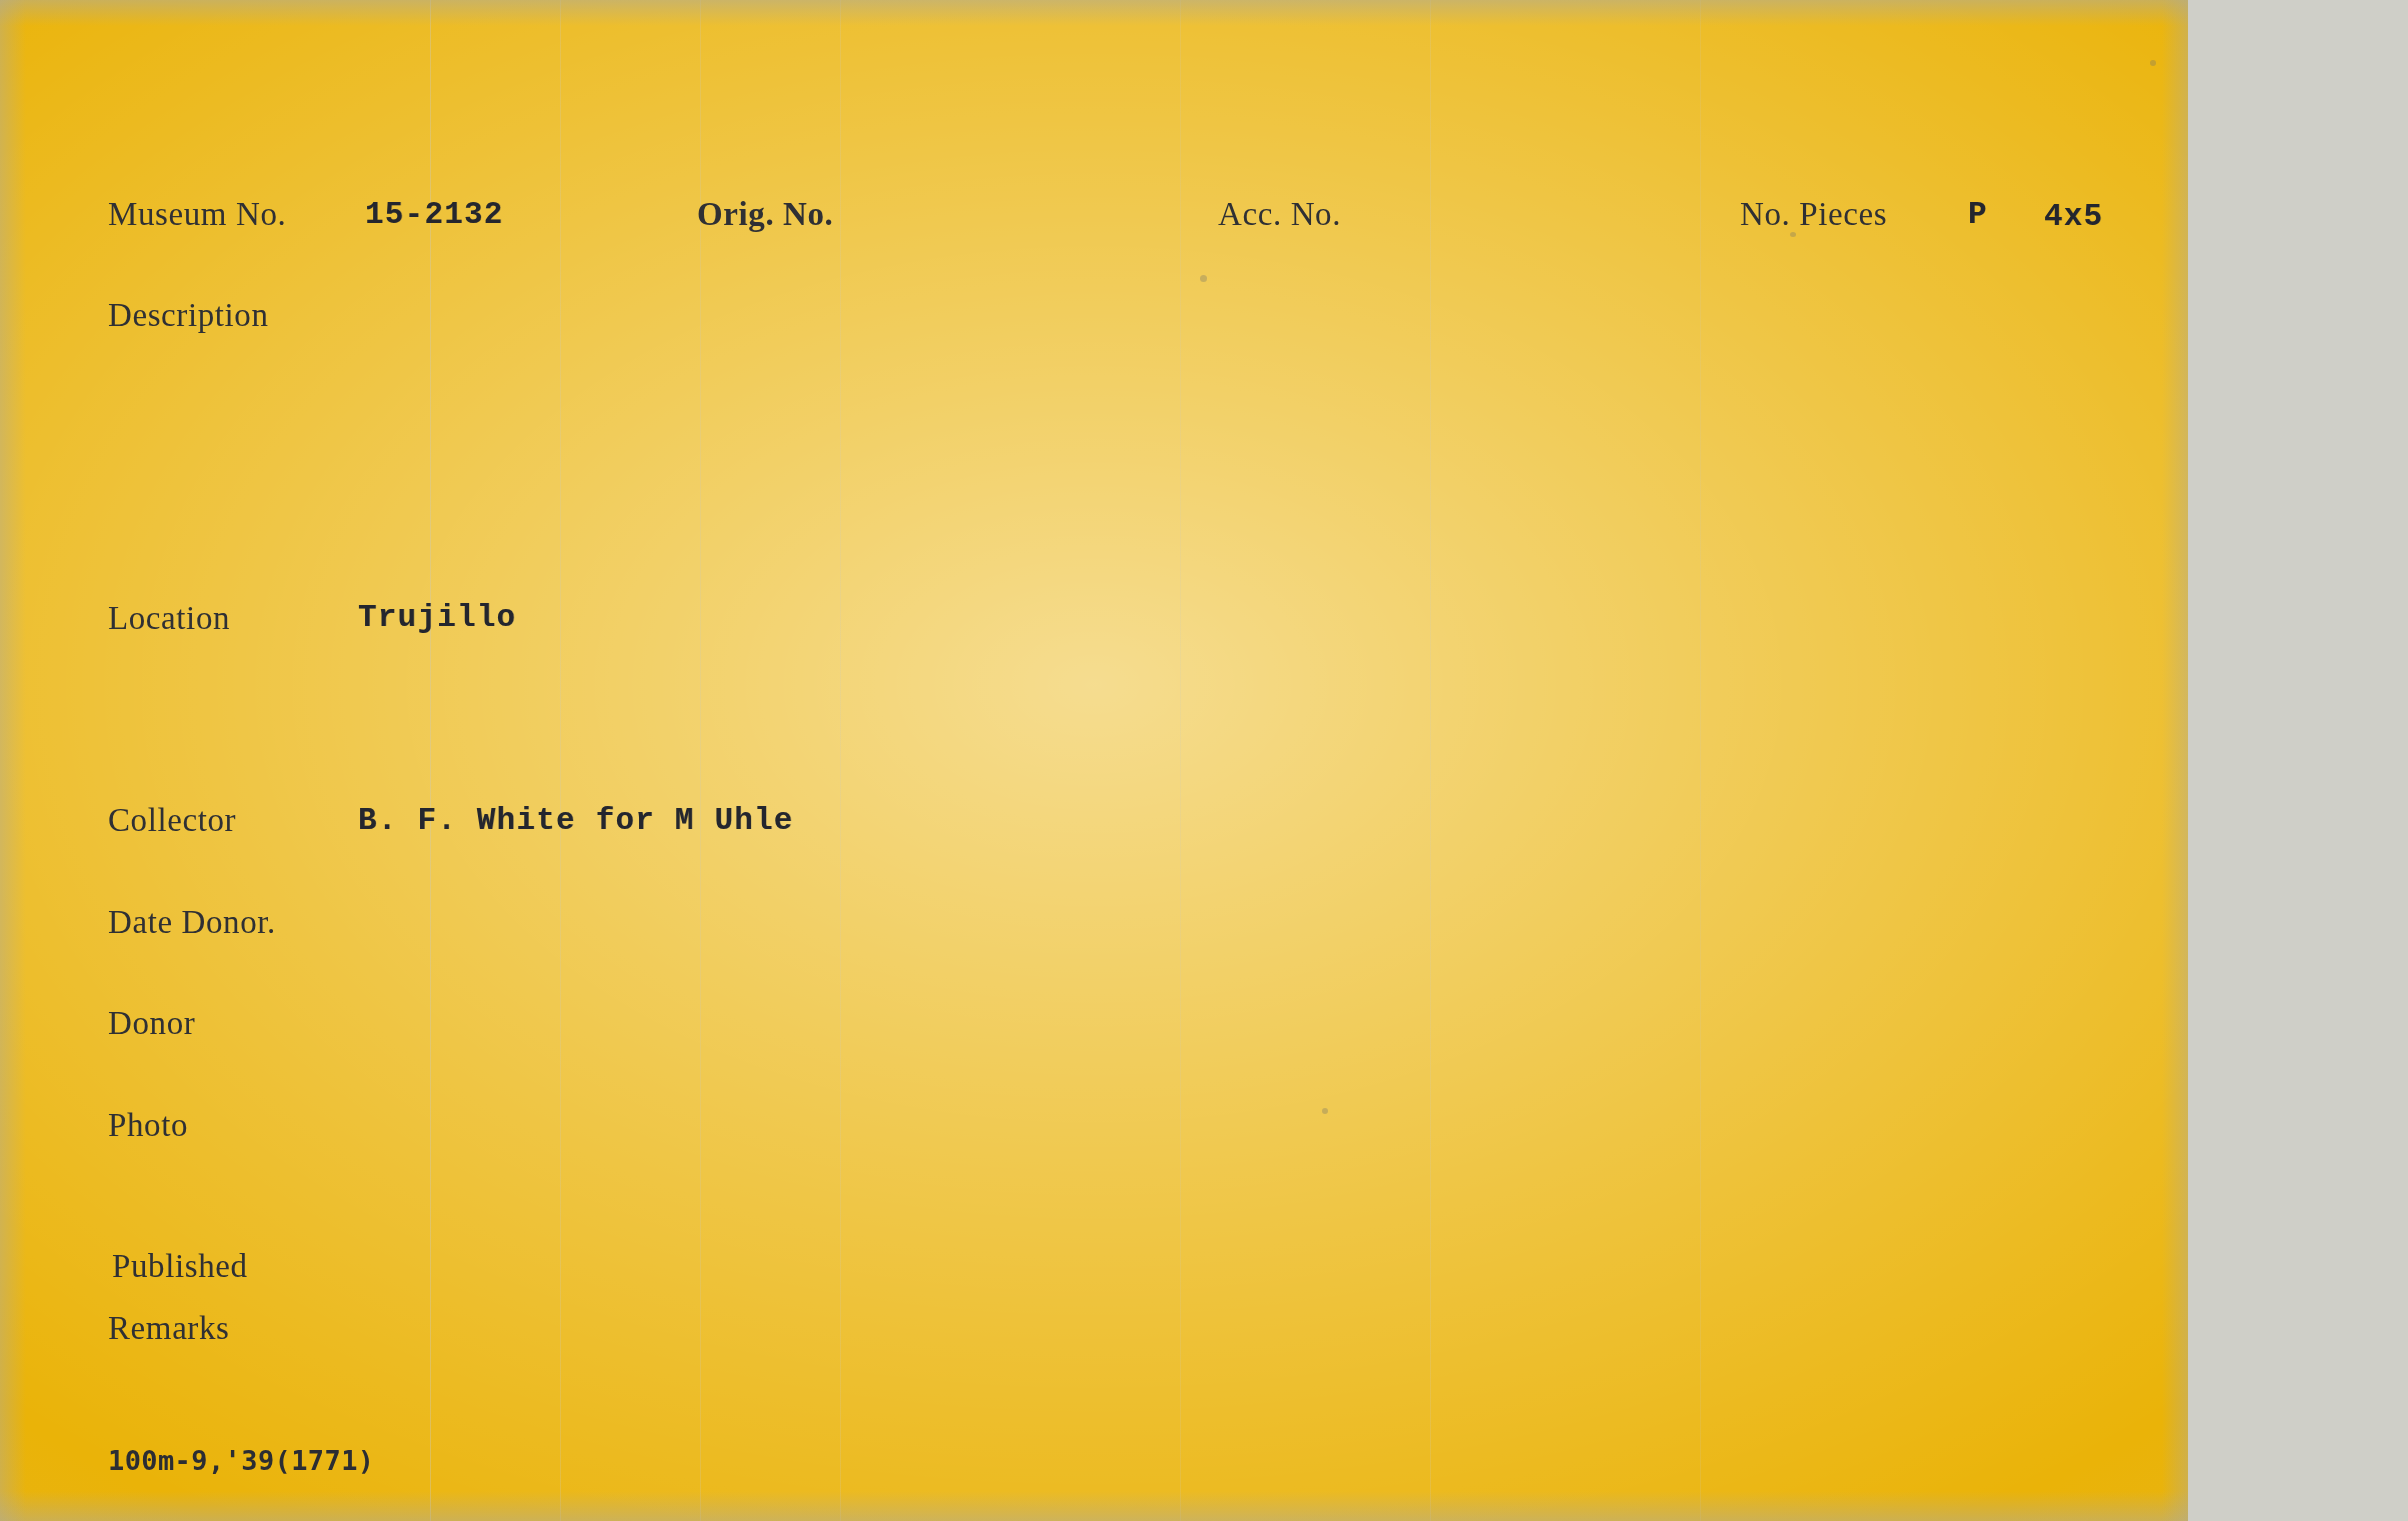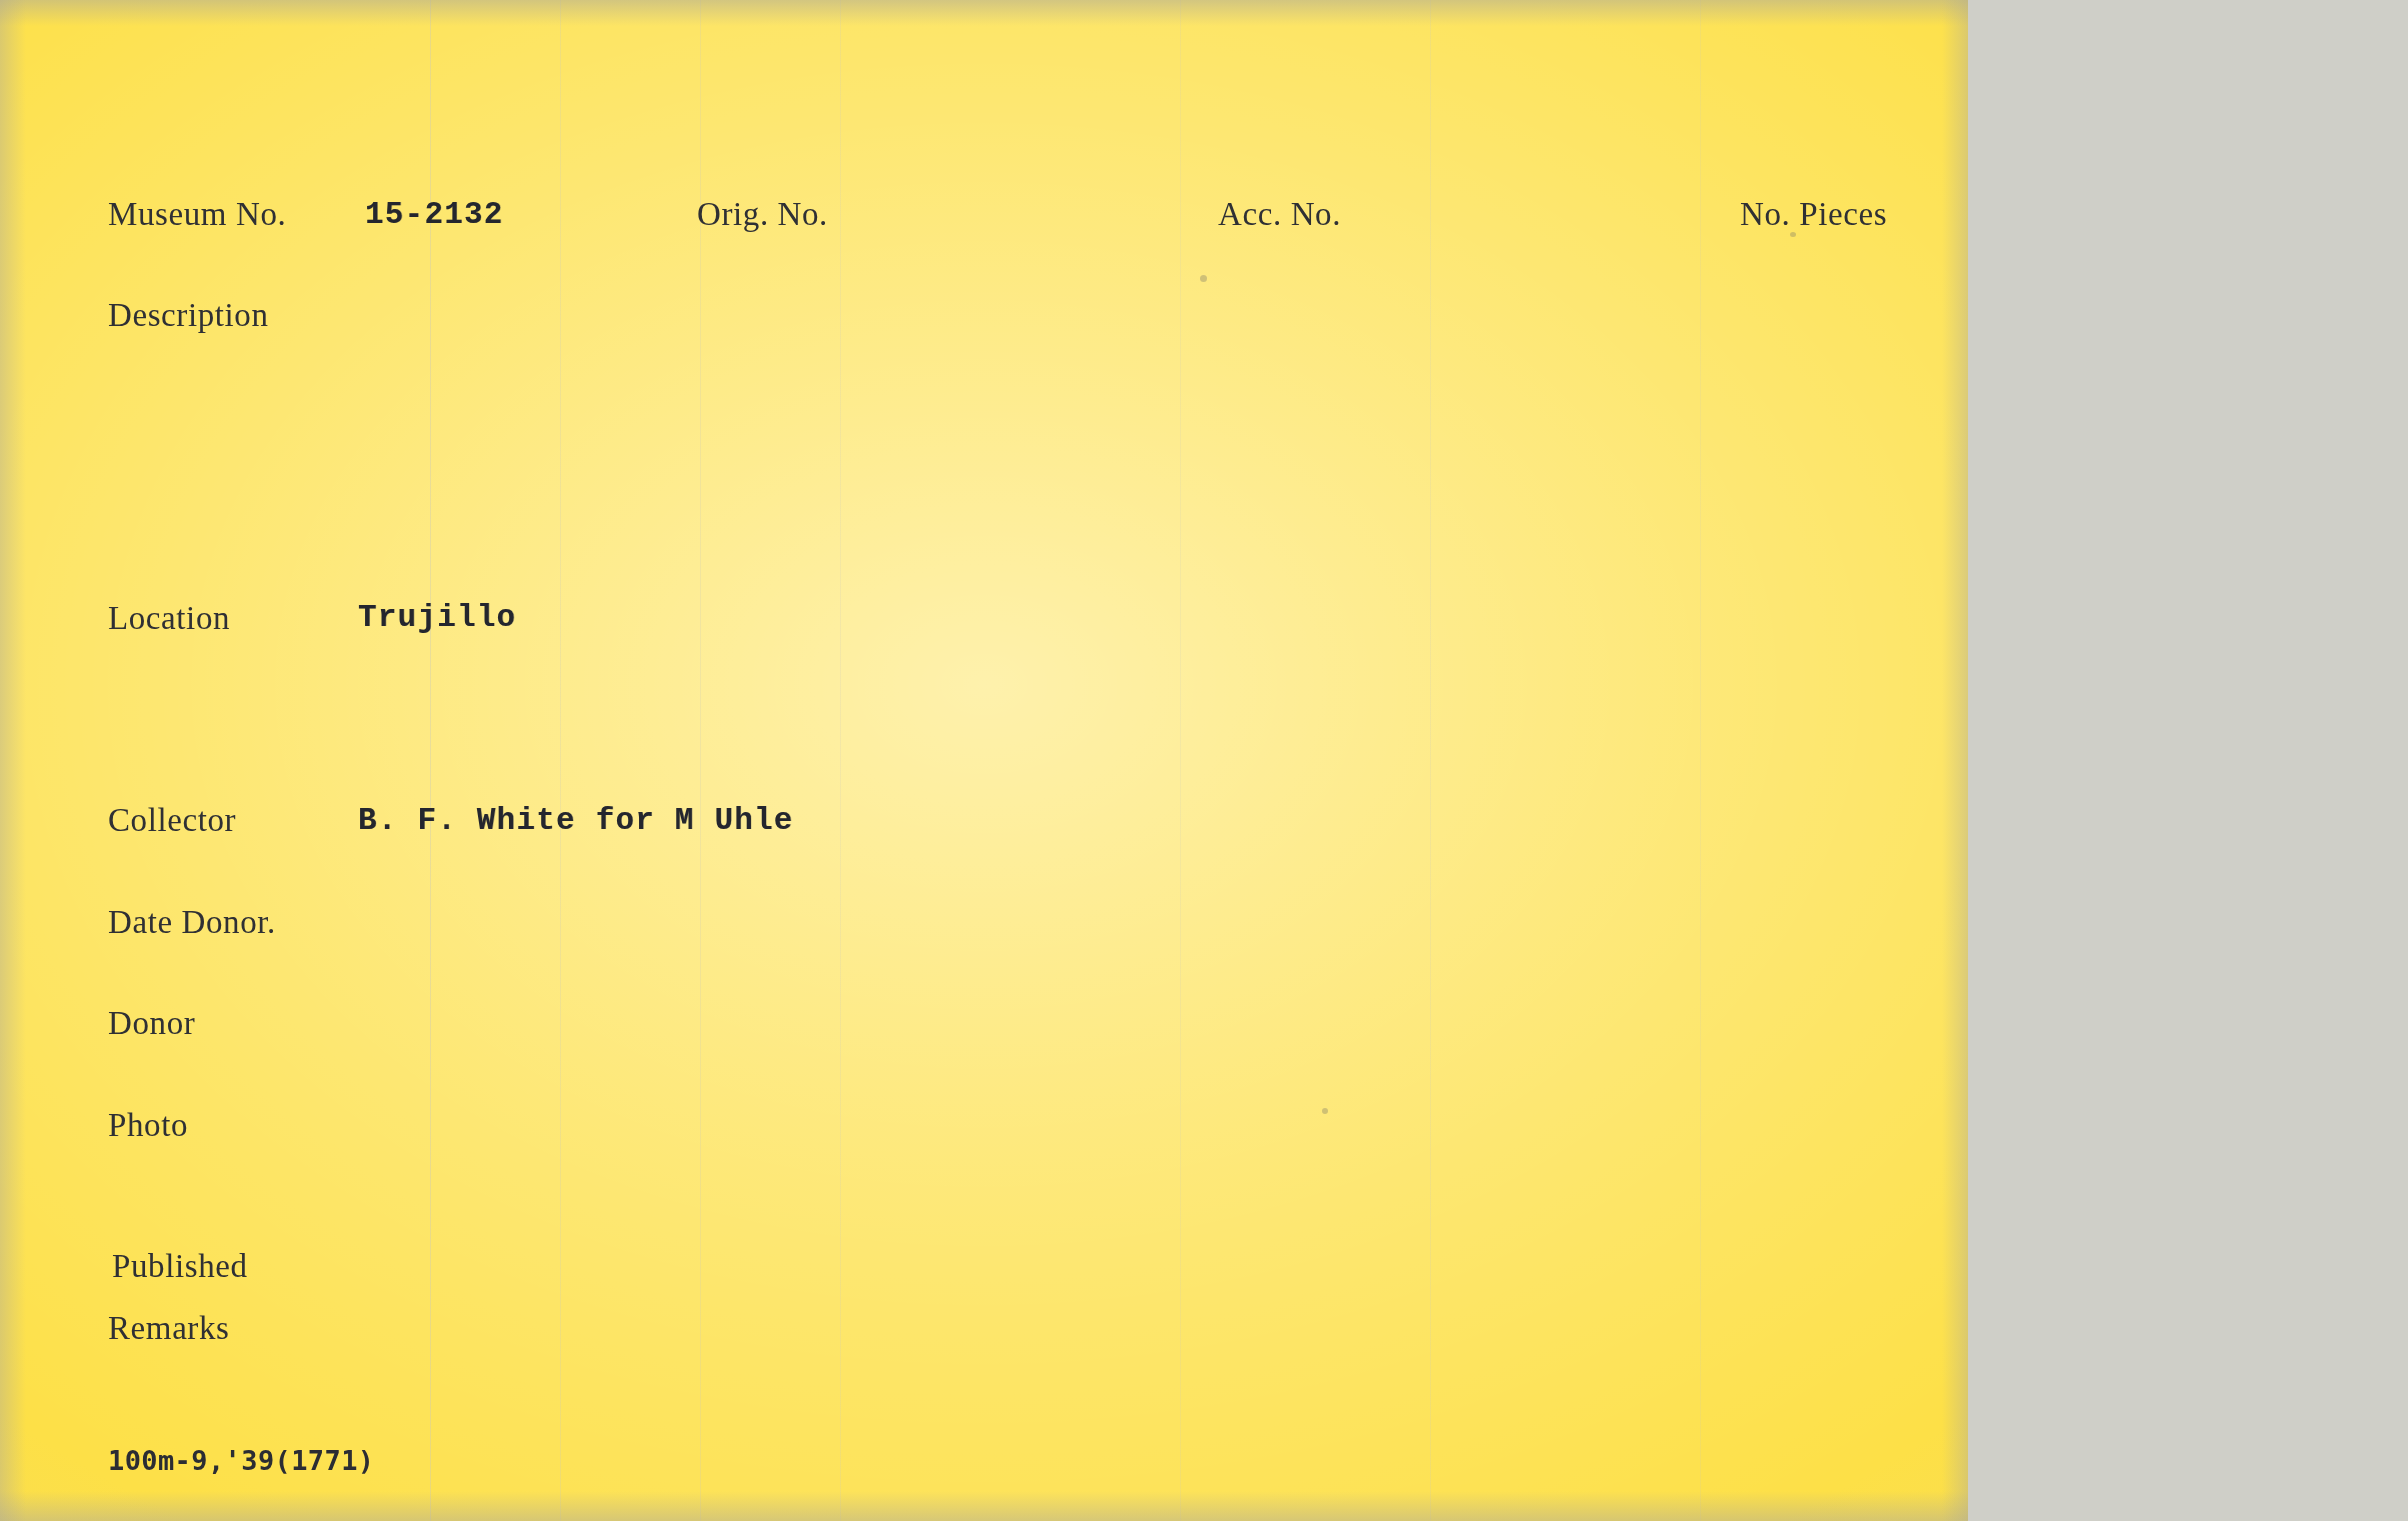--- a/index.html
+++ b/index.html
@@ -8,23 +8,23 @@
     background: #cfcfc8;
   }
   body {
     width: 2408px;
     height: 1521px;
     overflow: hidden;
   }
 
   .card {
     position: relative;
-    width: 1968px;
+    width: 2188px;
     height: 1521px;
-    background: #fde047;
+    background: #eab308;
     box-sizing: border-box;
     overflow: hidden;
     padding-left: 12px;
   }
 
   
   .paper-tone {
     position: absolute;
     inset: 0;
     background:
@@ -108,21 +108,21 @@
     font-size: 27px;
     font-weight: 700;
     color: #2b2d33;
     letter-spacing: 0.4px;
     white-space: nowrap;
   }
 
   
   .l-museum   { left: 108px;  top: 196px; }
   .v-museum   { left: 365px;  top: 197px; }
-  .l-orig     { left: 697px;  top: 196px; }
+  .l-orig     { left: 697px;  top: 196px; font-weight: bold; }
   .l-acc      { left: 1218px; top: 196px; }
   .l-pieces   { left: 1740px; top: 196px; }
   .v-format-p { left: 1968px; top: 197px; }
   .v-format-s { left: 2044px; top: 199px; }
 
   .l-desc     { left: 108px;  top: 297px; }
   .v-desc     { left: 358px;  top: 298px; }
 
   .l-location { left: 108px;  top: 600px; }
   .v-location { left: 358px;  top: 600px; }

